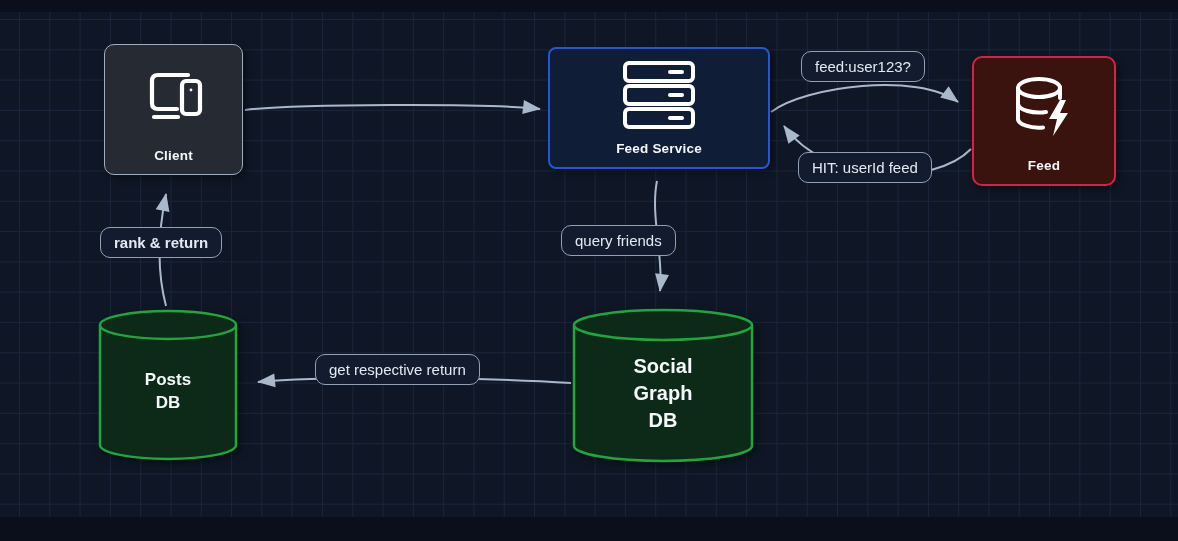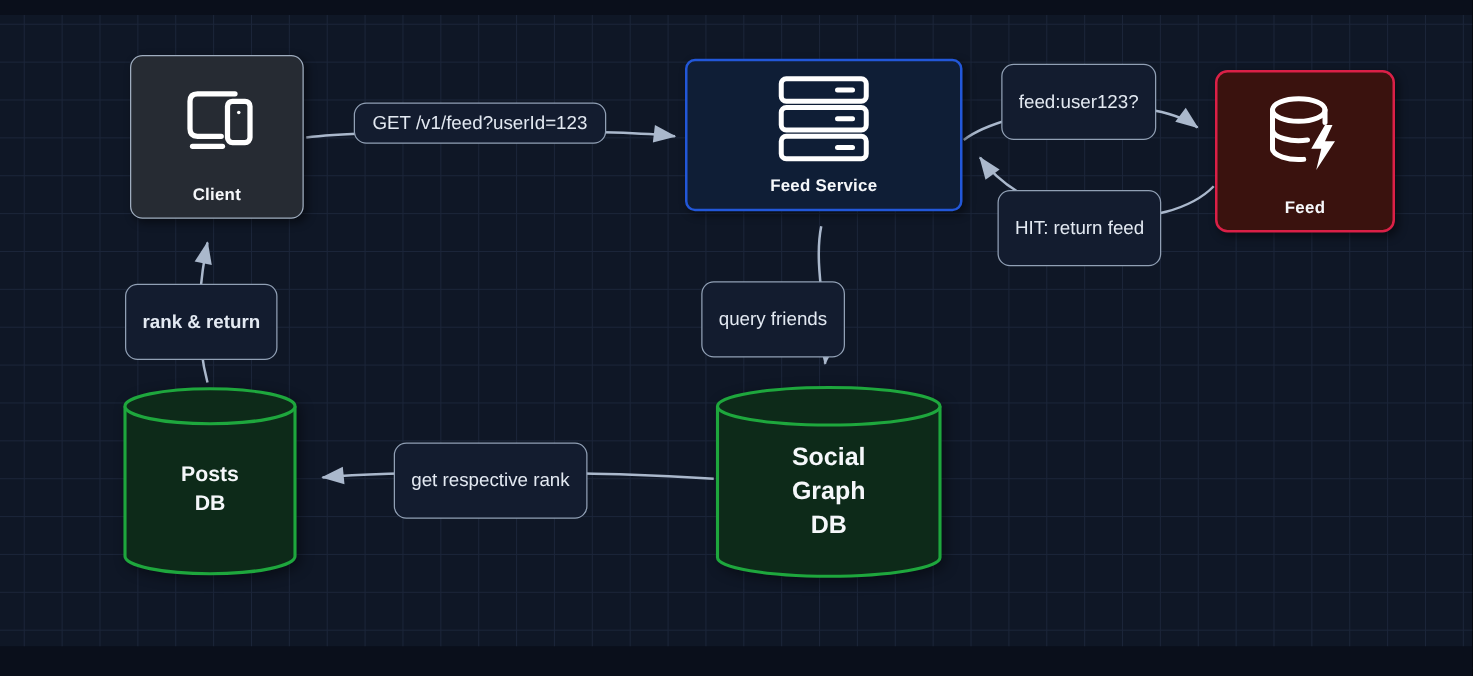--- a/index.html
+++ b/index.html
@@ -48,21 +48,21 @@
     padding-top:14px; line-height:1.35;
   }
   #node-posts-db { left:98px; top:308px; width:140px; height:154px; }
   #node-posts-db .cyl-label { font-size:17px; }
   #node-social-db { left:572px; top:307px; width:182px; height:158px; }
   #node-social-db .cyl-label { font-size:20px; }
 
   .edge-label {
     position:absolute; z-index:2;
     background:var(--label-fill); border:1.3px solid var(--label-border); border-radius:10px;
-    color:var(--label-text); font-size:15px; padding:21px 13px; white-space:nowrap;
+    color:var(--label-text); font-size:15px; padding:6px 13px; white-space:nowrap;
   }
   #label-request     { left:283px; top:82px;  padding:7px 14px; }
   #label-cache-check { left:801px; top:51px; }
   #label-cache-hit   { left:798px; top:152px; }
   #label-query       { left:561px; top:225px; }
   #label-rank        { left:100px; top:227px;font-weight:bold; }
   #label-get-posts   { left:315px; top:354px; }
 
   .nicon { stroke:#fff; fill:none; stroke-width:4.2; stroke-linecap:round; stroke-linejoin:round; }
 </style>
@@ -139,19 +139,18 @@
   <div class="cylinder" id="node-social-db">
     <svg width="182" height="158" viewBox="0 0 182 158">
       <path d="M2,18 L2,139 A89,15 0 0 0 180,139 L180,18" fill="#0d2a19" stroke="#1ea73d" stroke-width="2.5"></path>
       <ellipse cx="91" cy="18" rx="89" ry="15" fill="#0d2a19" stroke="#1ea73d" stroke-width="2.5"></ellipse>
     </svg>
     <div class="cyl-label">Social
 Graph
 DB</div>
   </div>
 
-  <div class="edge-label" id="label-request">GET /v1/feed?userId=123</div>
   <div class="edge-label" id="label-cache-check">feed:user123?</div>
-  <div class="edge-label" id="label-cache-hit">HIT: return feed</div>
+  <div class="edge-label" id="label-cache-hit">HIT: userId feed</div>
   <div class="edge-label" id="label-query">query friends</div>
   <div class="edge-label" id="label-rank">rank &amp; return</div>
-  <div class="edge-label" id="label-get-posts">get respective rank</div>
+  <div class="edge-label" id="label-get-posts">get respective return</div>
 </div>
 
 </body></html>

